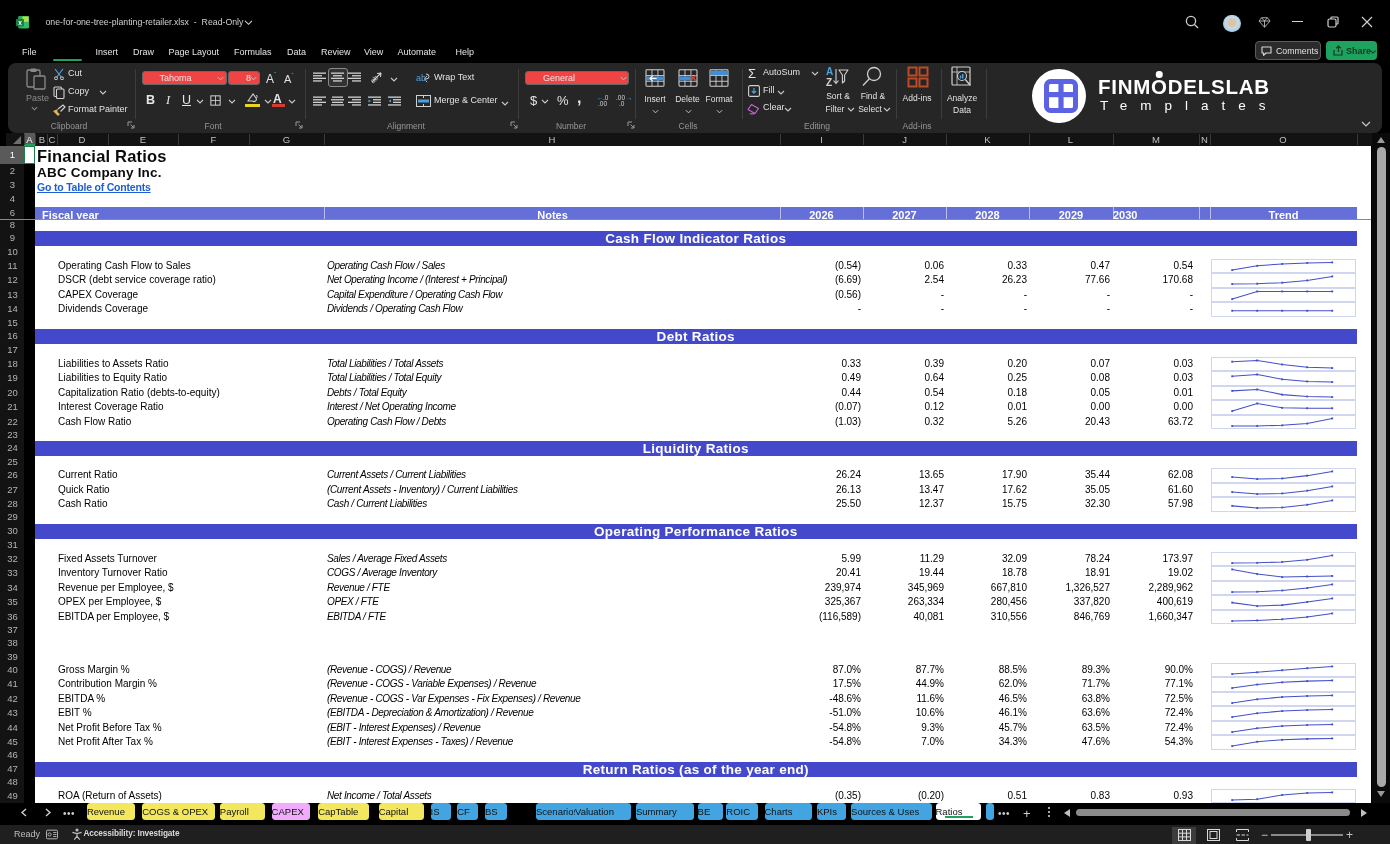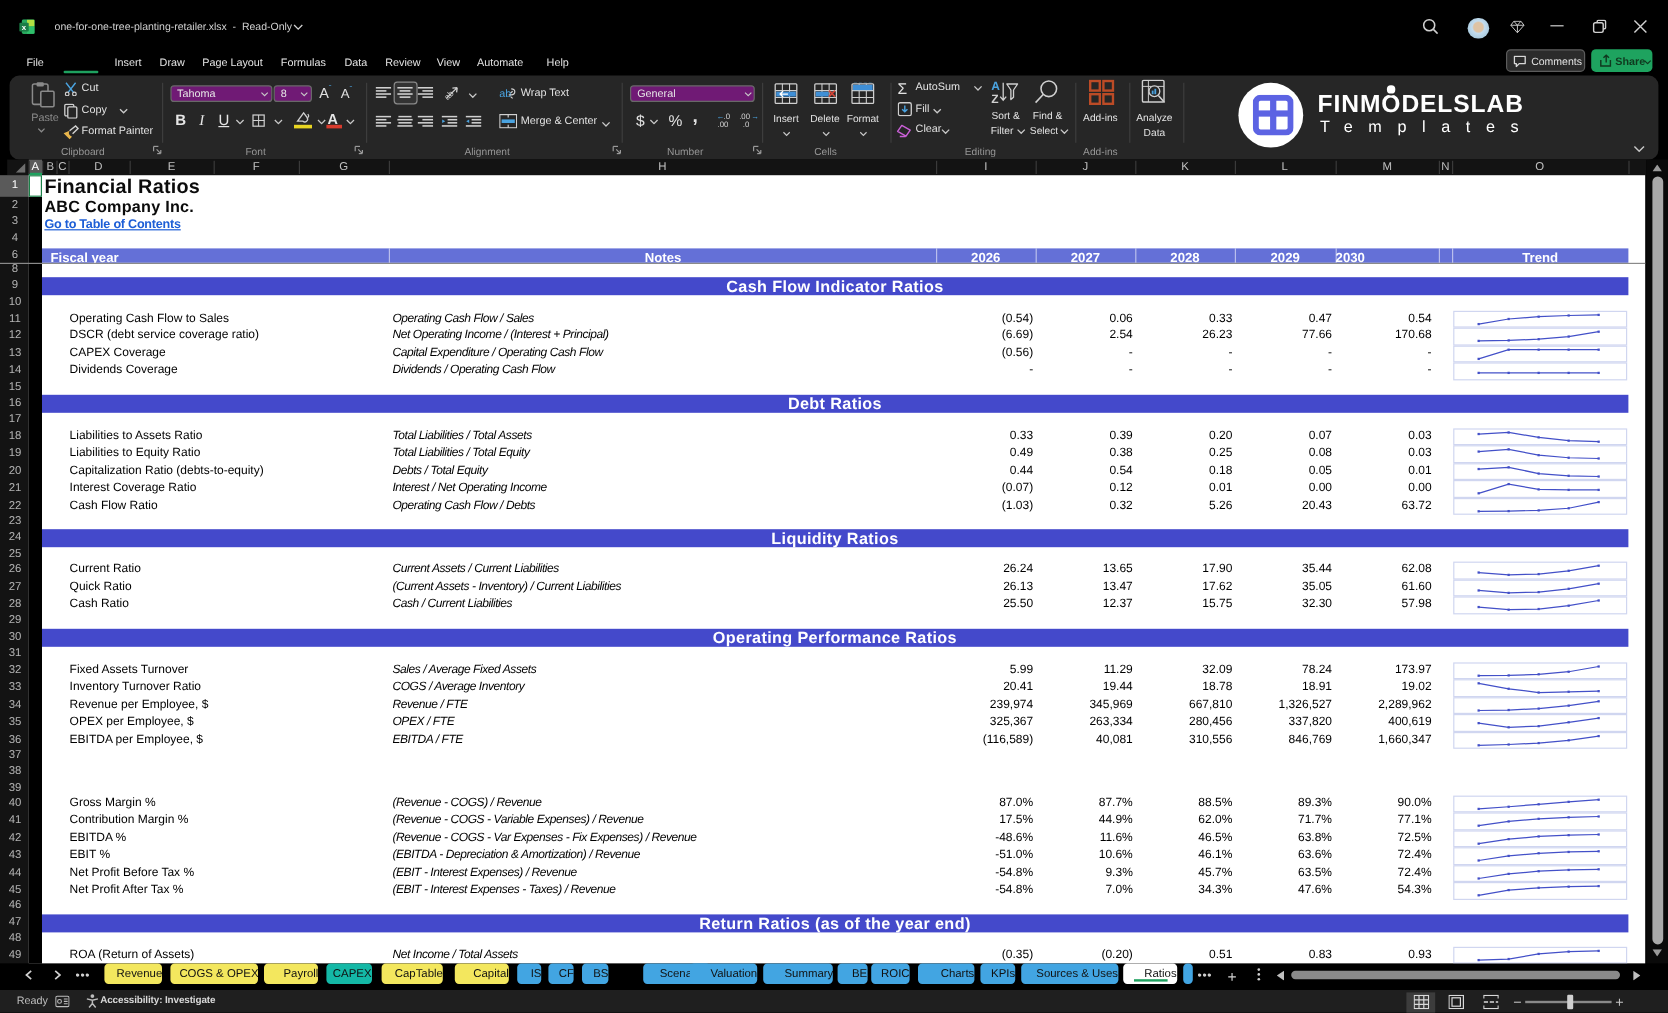--- a/index.html
+++ b/index.html
@@ -6,30 +6,30 @@
 body{font-family:"Liberation Sans",sans-serif;-webkit-font-smoothing:antialiased}
 .page{position:absolute;top:0;left:0;width:1390px;height:844px;background:#000;overflow:hidden}
 .ab{position:absolute}
 .tt{color:#d0d0d0;font-size:8.75px;white-space:nowrap}
 .menu{color:#e4e4e4;font-size:9px;white-space:nowrap}
 .ribbon{position:absolute;left:8px;top:63px;width:1374px;height:70px;background:#262626;border-radius:8px}
 .rlab{position:absolute;color:#969696;font-size:8.5px;white-space:nowrap;transform:translateX(-50%)}
 .rtext{color:#e2e2e2;font-size:9px;white-space:nowrap}
 .rsm{color:#e2e2e2;font-size:8.5px;white-space:nowrap}
 .sep{position:absolute;width:1px;background:#3d3d3d}
-.inp{position:absolute;background:#701a75;border:1px solid #686868;border-radius:3px;color:#e6e6e6;font-size:9px;line-height:13px;padding-left:5px;white-space:nowrap}
+.inp{position:absolute;background:#ef4444;border:1px solid #686868;border-radius:3px;color:#e6e6e6;font-size:9px;line-height:13px;padding-left:17px;white-space:nowrap}
 .colhdr{position:absolute;color:#c0c0c0;font-size:9.5px;transform:translateX(-50%);line-height:13px}
 .rownum{position:absolute;color:#bdbdbd;font-size:9.5px;text-align:center;width:17px}
 .cellv{position:absolute;color:#000;font-size:10px;text-align:right;width:80px;white-space:nowrap}
 .nm{position:absolute;color:#000;font-size:10px;white-space:nowrap}
 .fm{position:absolute;color:#000;font-size:10px;font-style:italic;letter-spacing:-0.35px;white-space:nowrap}
 .sect{position:absolute;left:34.5px;width:1322.5px;background:#4449cb;color:#fff;font-weight:bold;font-size:13.5px;letter-spacing:0.3px;text-align:center}
 .h6{position:absolute;background:#6470d7;color:#fff;font-weight:bold;font-size:10px}
 .spark{position:absolute;left:1211px;width:145px}
-.tab{position:absolute;top:803px;height:16.5px;border-radius:3.5px;color:#111;font-size:9.5px;text-align:right;white-space:nowrap}
+.tab{position:absolute;top:803px;height:16.5px;border-radius:3.5px;color:#111;font-size:9.5px;text-align:left;white-space:nowrap}
 .sbtxt{color:#bdbdbd;font-size:9px;white-space:nowrap}
 </style></head><body>
 <div class="page">
 
 <svg class="ab" style="left:16px;top:16px" width="13" height="12.5" viewBox="0 0 18 17">
  <rect x="3" y="0" width="15" height="17" rx="2" fill="#28a95e"></rect>
  <rect x="9" y="0.5" width="8.5" height="7.5" fill="#b3e043"></rect>
  <rect x="9" y="8.5" width="8.5" height="8" fill="#2fbf6b"></rect>
  <rect x="0" y="4" width="11" height="10" rx="1" fill="#1a7d46"></rect>
  <text x="5.5" y="12.5" font-size="9" font-weight="bold" fill="#fff" text-anchor="middle" font-family="Liberation Sans">x</text>
@@ -519,21 +519,21 @@
 <div class="nm" style="left:58px;top:357.5px">Liabilities to Assets Ratio</div>
 <div class="fm" style="left:327px;top:357.5px">Total Liabilities / Total Assets</div>
 <div class="cellv" style="left:781px;top:357.5px">0.33</div>
 <div class="cellv" style="left:864px;top:357.5px">0.39</div>
 <div class="cellv" style="left:947px;top:357.5px">0.20</div>
 <div class="cellv" style="left:1030px;top:357.5px">0.07</div>
 <div class="cellv" style="left:1113px;top:357.5px">0.03</div>
 <div class="nm" style="left:58px;top:372.0px">Liabilities to Equity Ratio</div>
 <div class="fm" style="left:327px;top:372.0px">Total Liabilities / Total Equity</div>
 <div class="cellv" style="left:781px;top:372.0px">0.49</div>
-<div class="cellv" style="left:864px;top:372.0px">0.38</div>
+<div class="cellv" style="left:864px;top:372.0px">0.64</div>
 <div class="cellv" style="left:947px;top:372.0px">0.25</div>
 <div class="cellv" style="left:1030px;top:372.0px">0.08</div>
 <div class="cellv" style="left:1113px;top:372.0px">0.03</div>
 <div class="nm" style="left:58px;top:386.5px">Capitalization Ratio (debts-to-equity)</div>
 <div class="fm" style="left:327px;top:386.5px">Debts / Total Equity</div>
 <div class="cellv" style="left:781px;top:386.5px">0.44</div>
 <div class="cellv" style="left:864px;top:386.5px">0.54</div>
 <div class="cellv" style="left:947px;top:386.5px">0.18</div>
 <div class="cellv" style="left:1030px;top:386.5px">0.05</div>
 <div class="cellv" style="left:1113px;top:386.5px">0.01</div>
@@ -862,21 +862,21 @@
 <svg class="ab" style="left:20px;top:808px" width="8" height="9" viewBox="0 0 8 9">
       <path d="M6 1 L2 4.5 L6 8" stroke="#cfcfcf" stroke-width="1.4" fill="none"></path>
     </svg>
 <svg class="ab" style="left:43.5px;top:808px" width="8" height="9" viewBox="0 0 8 9">
       <path d="M2 1 L6 4.5 L2 8" stroke="#cfcfcf" stroke-width="1.4" fill="none"></path>
     </svg>
 <div class="ab" style="left:63px;top:808px;color:#cfcfcf;font-size:10px;letter-spacing:0.5px">•••</div>
 <div class="tab" style="left:86.9px;width:48.29999999999998px;background:#f3e75e;line-height:17px;">Revenue</div>
 <div class="tab" style="left:142.2px;width:73.30000000000001px;background:#f3e75e;line-height:17px;">COGS &amp; OPEX</div>
 <div class="tab" style="left:219.8px;width:45.5px;background:#f3e75e;line-height:17px;">Payroll</div>
-<div class="tab" style="left:271.6px;width:38.0px;background:#14b8a6;line-height:17px;">CAPEX</div>
+<div class="tab" style="left:271.6px;width:38.0px;background:#f0abfc;line-height:17px;">CAPEX</div>
 <div class="tab" style="left:318.2px;width:50.900000000000034px;background:#f3e75e;line-height:17px;">CapTable</div>
 <div class="tab" style="left:378.7px;width:45.30000000000001px;background:#f3e75e;line-height:17px;">Capital</div>
 <div class="tab" style="left:430.5px;width:20.69999999999999px;background:#42a5e2;line-height:17px;">IS</div>
 <div class="tab" style="left:457.2px;width:21.100000000000023px;background:#42a5e2;line-height:17px;">CF</div>
 <div class="tab" style="left:484.9px;width:22.100000000000023px;background:#42a5e2;line-height:17px;">BS</div>
 <div class="tab" style="left:512.0px;width:56.0px;background:#42a5e2;line-height:17px;margin-left:24px;">Scenarios</div>
 <div class="tab" style="left:575.0px;width:56.0px;background:#42a5e2;line-height:17px;">Valuation</div>
 <div class="tab" style="left:636.0px;width:58.39999999999998px;background:#42a5e2;line-height:17px;">Summary</div>
 <div class="tab" style="left:697.6px;width:25.100000000000023px;background:#42a5e2;line-height:17px;">BE</div>
 <div class="tab" style="left:726.3px;width:31.700000000000045px;background:#42a5e2;line-height:17px;">ROIC</div>

